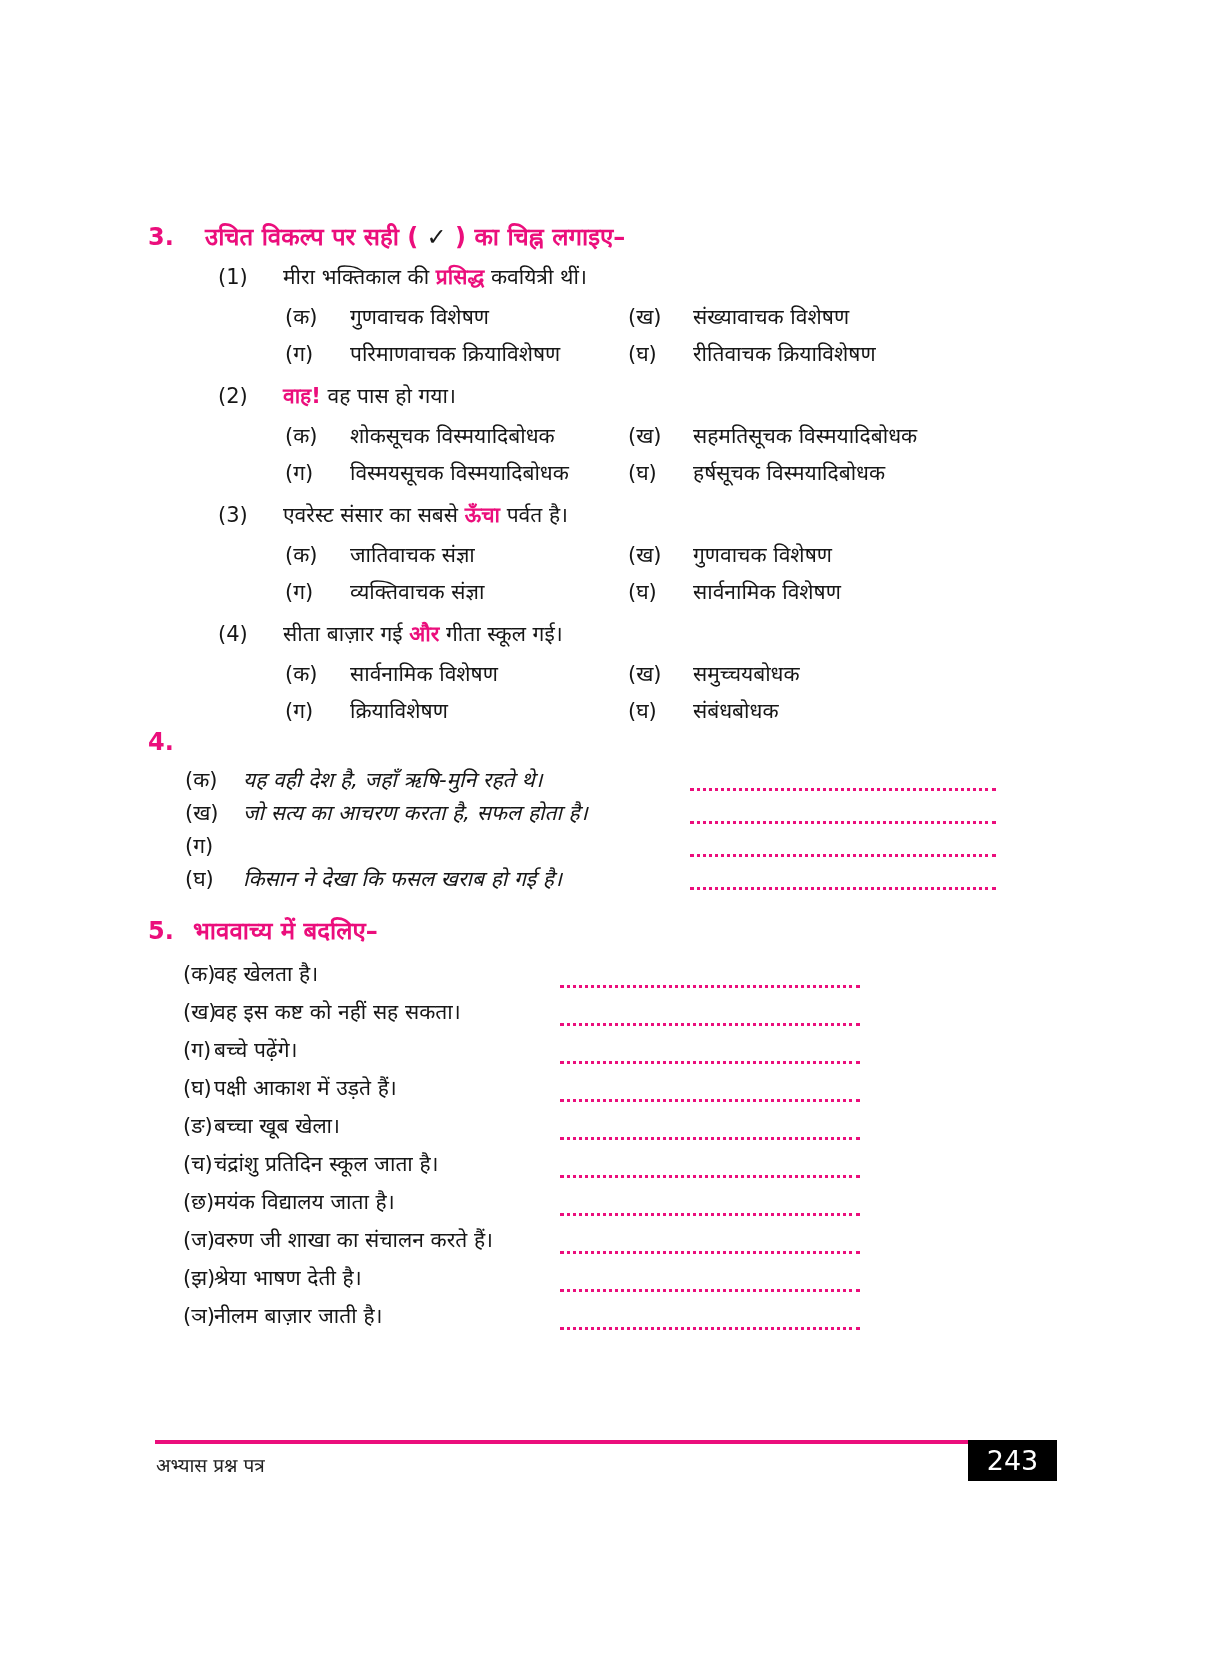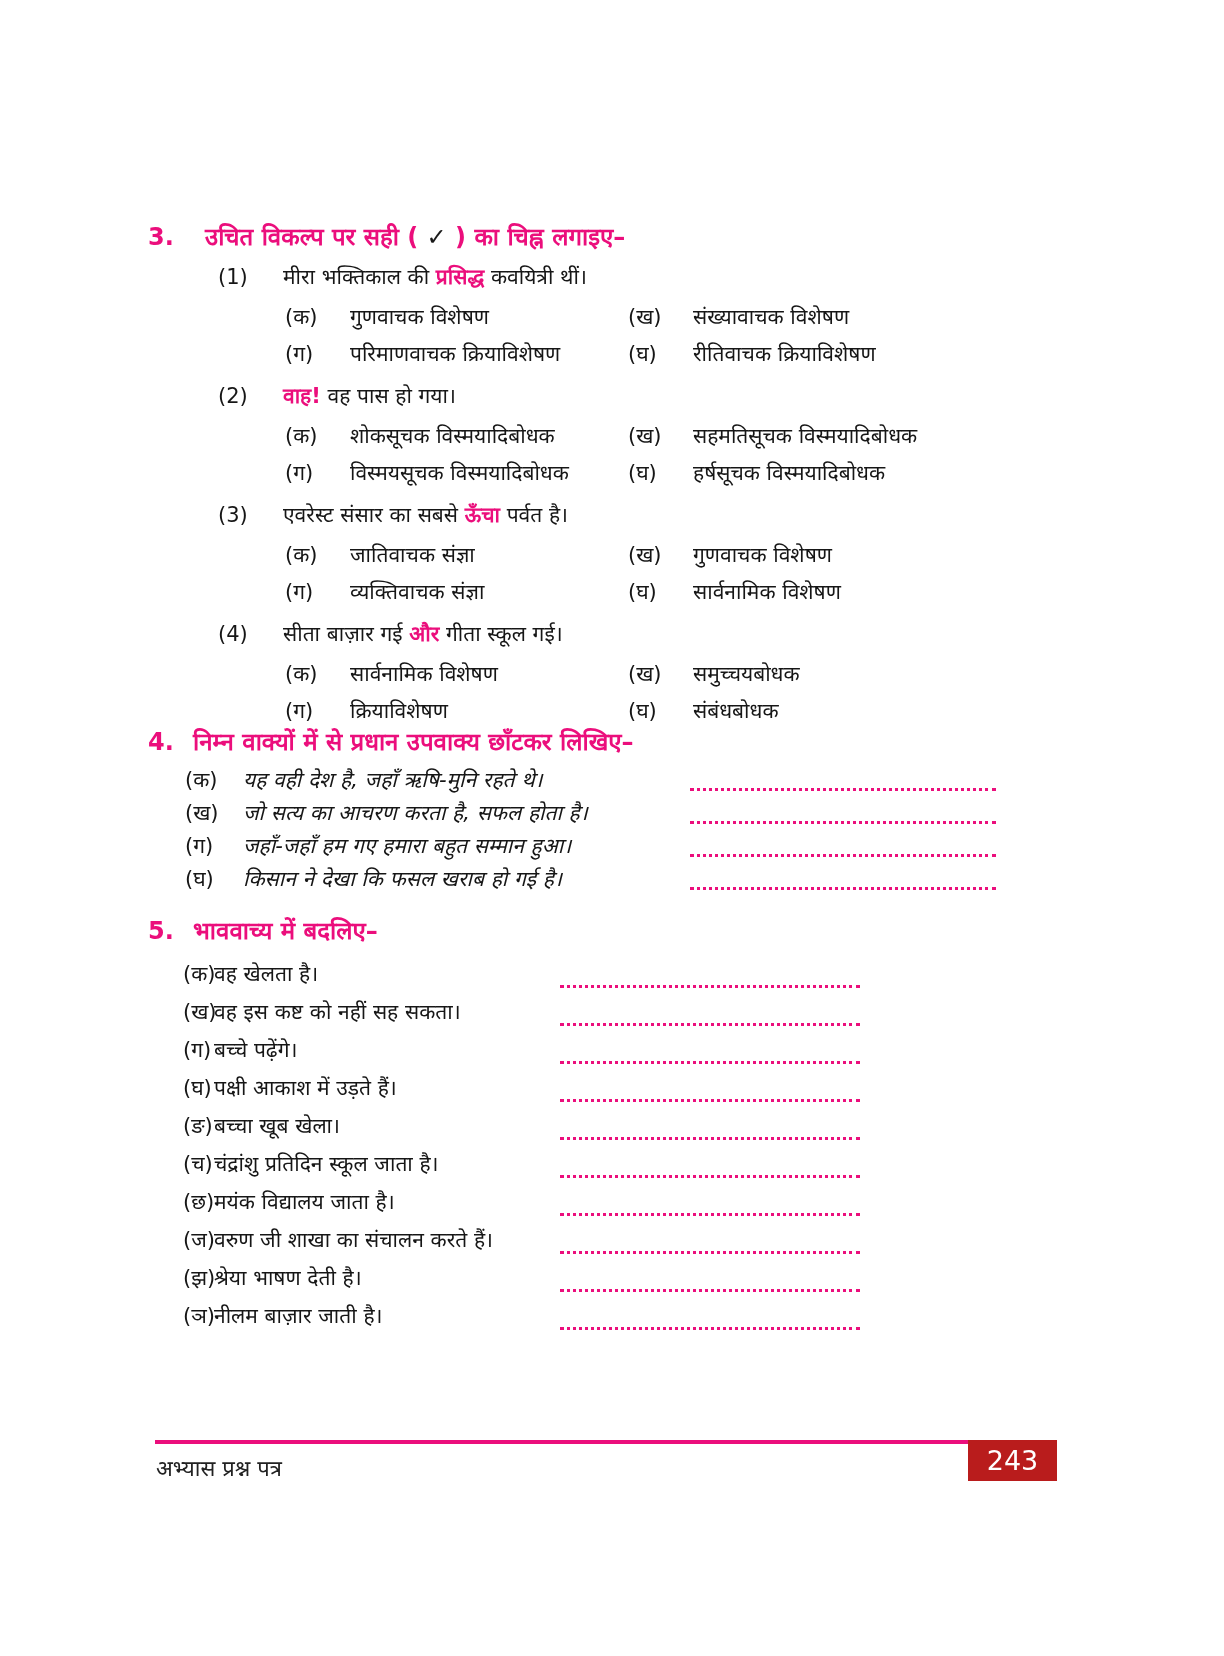--- a/index.html
+++ b/index.html
@@ -41,23 +41,23 @@
   .sec5{position:absolute;left:148px;top:916px;width:960px;}
   .sec5 .sec-heading{height:44px;}
   .sec5 .sec-heading .sec-num{width:45px;}
   .s5-item{position:relative;height:38px;font-size:21px;line-height:28px;}
   .s5-label{position:absolute;left:35px;top:0;}
   .s5-text{position:absolute;left:66px;top:0;}
   .s5-dots{position:absolute;left:412px;width:300px;bottom:10px;border-bottom:3px dotted #EB0E7C;}
 
   
   .footer-rule{position:absolute;left:155px;top:1440px;width:813px;height:4px;background:#EB0E7C;}
-  .page-badge{position:absolute;left:968px;top:1440px;width:89px;height:41px;background:#b91c1c;
+  .page-badge{position:absolute;left:968px;top:1440px;width:89px;height:41px;background:#000000;
     display:flex;align-items:center;justify-content:center;color:#ffffff;font-size:27px;}
-  .footer-label{position:absolute;left:156px;top:1452px;font-size:22px;color:#222;}
+  .footer-label{position:absolute;left:156px;top:1452px;font-size:19px;color:#222;}
 </style>
 </head>
 <body>
 
 <div class="page">
 
   <div class="sec3">
     <div class="sec-heading">
       <span class="sec-num">3.</span>
       <span><span>उचित विकल्प पर सही ( </span><span class="tick">✓</span><span> ) का चिह्न लगाइए–</span></span>
@@ -136,35 +136,33 @@
         <span class="opt-text1">क्रियाविशेषण</span>
         <span class="opt-label2">(घ)</span>
         <span class="opt-text2">संबंधबोधक</span>
       </div>
     </div>
   </div>
 
   <div class="sec4">
     <div class="sec-heading">
       <span class="sec-num">4.</span>
-      <span>निम्न वाक्यों में से प्रधान उपवाक्य छाँटकर लिखिए–</span>
     </div>
     <div class="s4-item">
       <span class="s4-label">(क)</span>
       <span class="s4-text">यह वही देश है, जहाँ ऋषि-मुनि रहते थे।</span>
       <span class="s4-dots"></span>
     </div>
     <div class="s4-item">
       <span class="s4-label">(ख)</span>
       <span class="s4-text">जो सत्य का आचरण करता है, सफल होता है।</span>
       <span class="s4-dots"></span>
     </div>
     <div class="s4-item">
       <span class="s4-label">(ग)</span>
-      <span class="s4-text">जहाँ-जहाँ हम गए हमारा बहुत सम्मान हुआ।</span>
       <span class="s4-dots"></span>
     </div>
     <div class="s4-item">
       <span class="s4-label">(घ)</span>
       <span class="s4-text">किसान ने देखा कि फसल खराब हो गई है।</span>
       <span class="s4-dots"></span>
     </div>
   </div>
 
   <div class="sec5">

